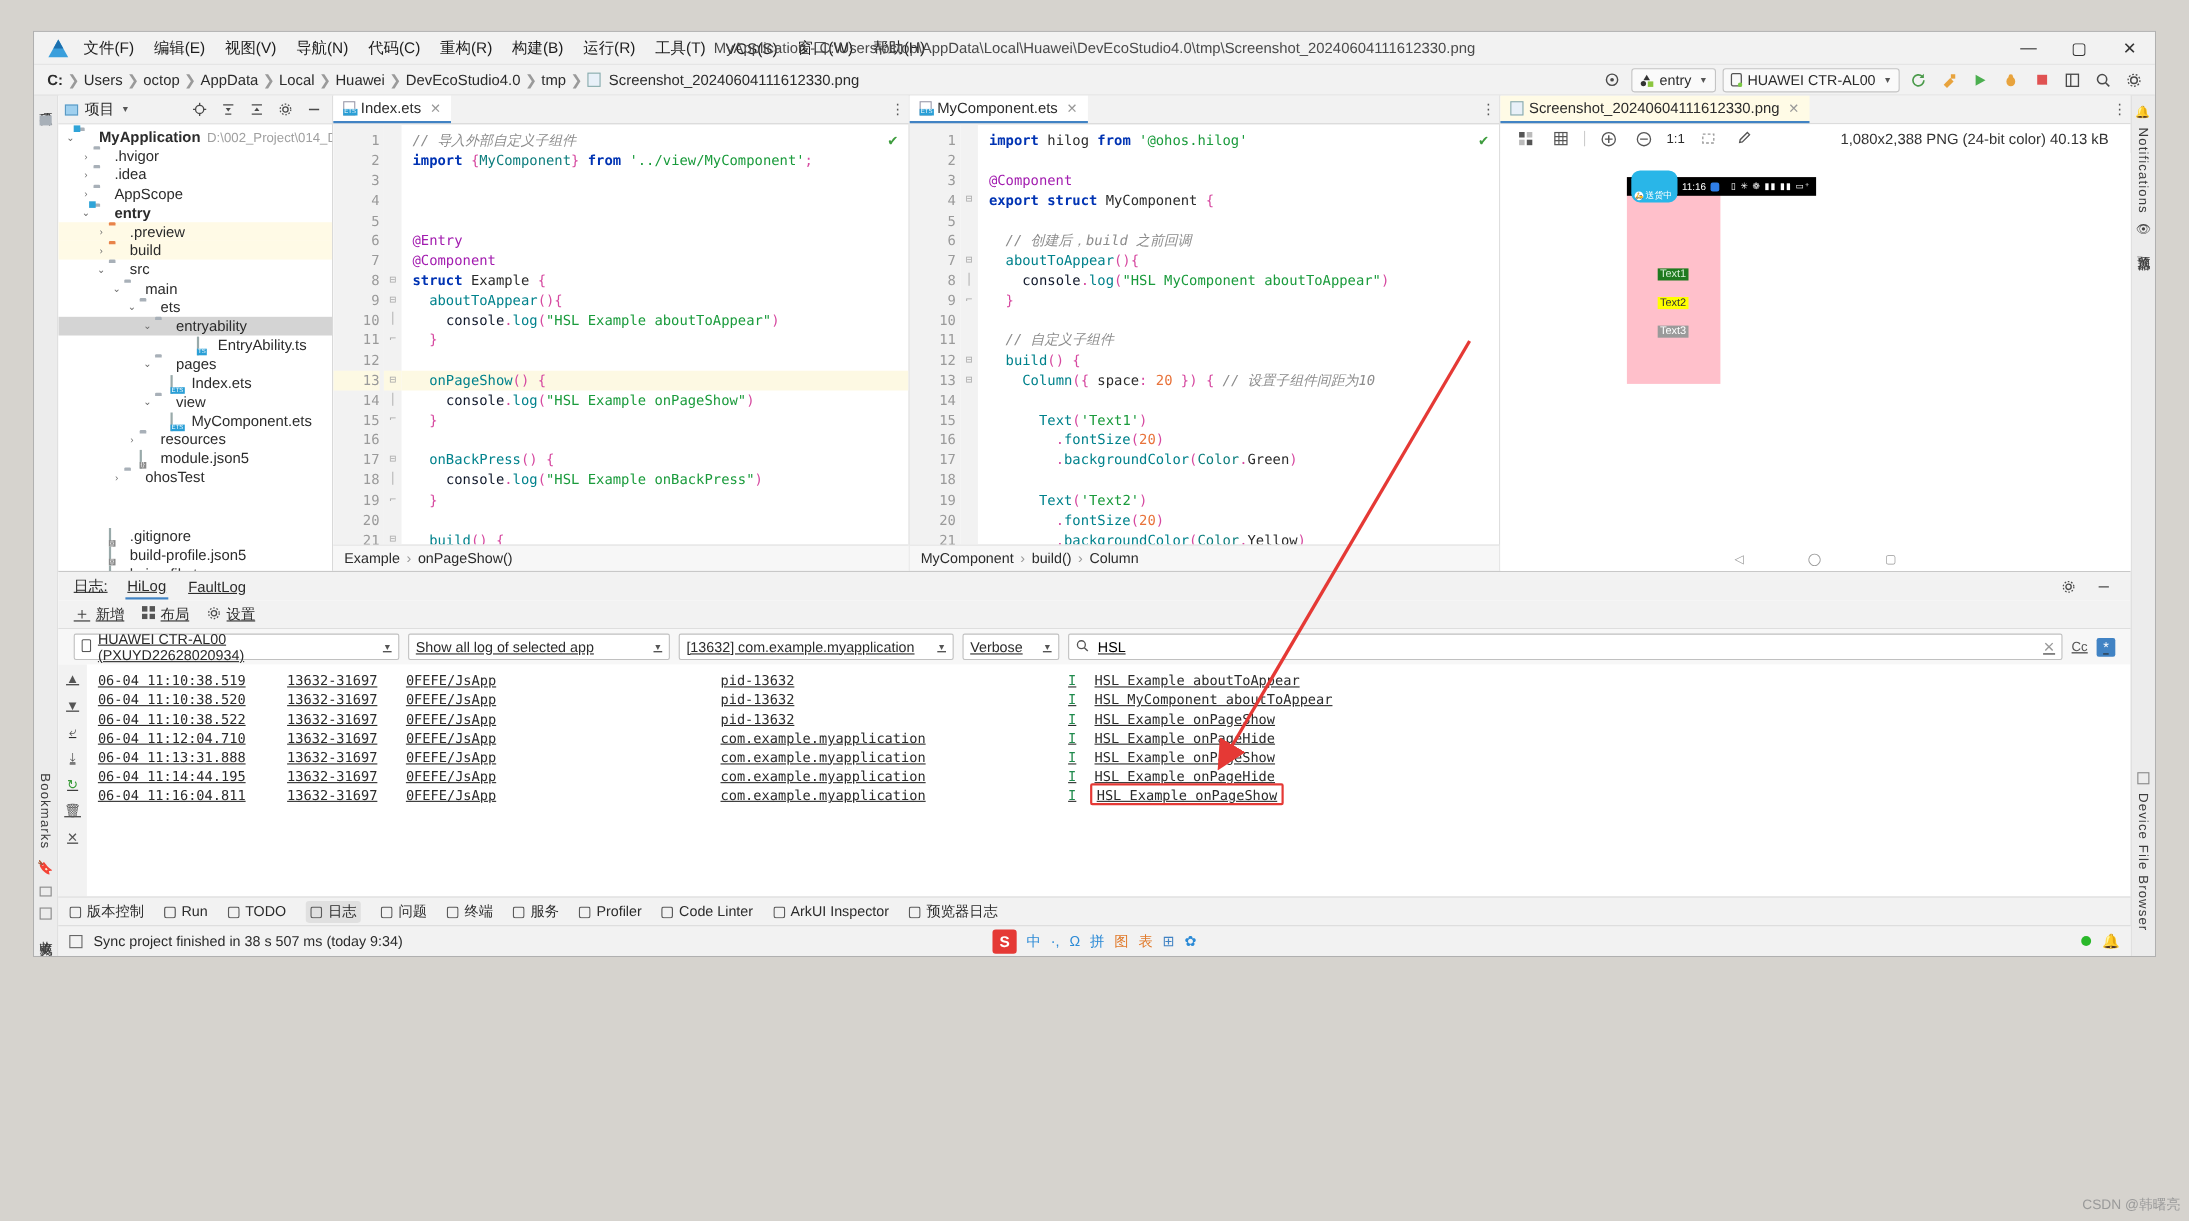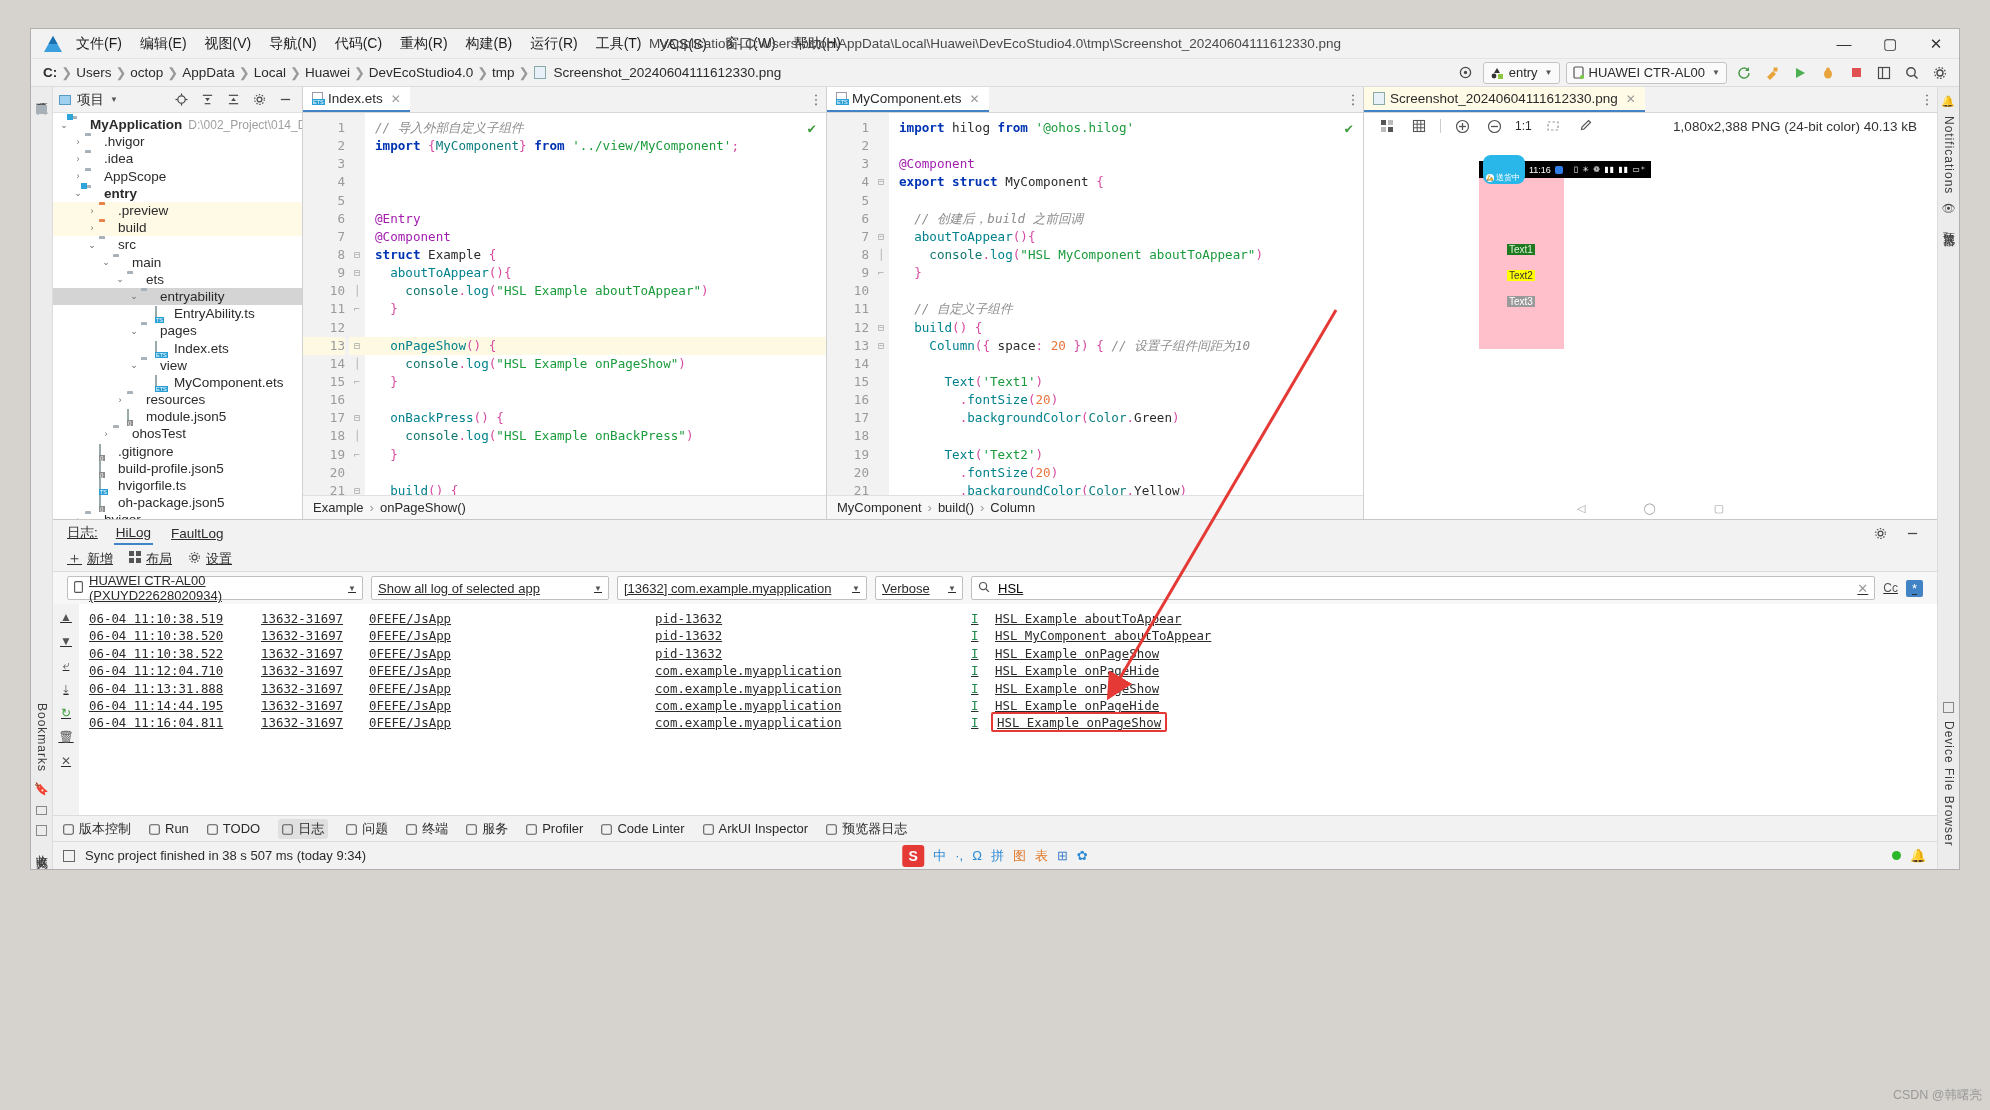--- a/index.html
+++ b/index.html
@@ -137,21 +137,21 @@
   .gl { height:18.15px; }
   .gl.hl { background:#fdf9e3; }
   .k{color:#0033b3;font-weight:bold}
   .cm{color:#8c8c8c;font-style:italic}
   .st{color:#1a9b3c}
   .fn{color:#00828c}
   .num{color:#e8733b}
   .pn{color:#d649a0}
   .dec{color:#a21caf}
   .id{color:#2b2b2b}
-  .prop{color:#0f766e}
+  .prop{color:#0f172a}
   .type{color:#0d7d7d}
   .scrollok { position:absolute; right:10px; top:6px; color:#3d9c3d; font-size:14px; }
   .ed-bottom {
     height:24px; background:#f7f7f7; border-top:1px solid #e0e0e0;
     display:flex; align-items:center; padding:0 10px; gap:6px; font-size:13px; color:#2b2b2b;
   }
   
   .imgtoolbar { height:26px; display:flex; align-items:center; gap:10px; padding:0 12px;
                 background:#fff; font-size:13px; }
   .imginfo { margin-left:auto; font-size:13.5px; color:#333; margin-right:8px;}
@@ -454,21 +454,21 @@
               <div class="row" style="padding-left: 60px;">
                 <span class="arrow">⌄</span>
                 <span class="ico"><span class="folder" style="margin-top: 1px;"></span></span>
                 <span class="lbl">ets</span>
               </div>
               <div class="row sel" style="padding-left: 74px;">
                 <span class="arrow">⌄</span>
                 <span class="ico"><span class="folder" style="margin-top: 1px;"></span></span>
                 <span class="lbl">entryability</span>
               </div>
-              <div class="row" style="padding-left: 88px;">
+              <div class="row" style="padding-left: 112px;">
                 <span class="arrow"></span>
                 <span class="ico"><span class="fileico"><span class="badge">TS</span></span></span>
                 <span class="lbl">EntryAbility.ts</span>
               </div>
               <div class="row" style="padding-left: 74px;">
                 <span class="arrow">⌄</span>
                 <span class="ico"><span class="folder" style="margin-top: 1px;"></span></span>
                 <span class="lbl">pages</span>
               </div>
               <div class="row" style="padding-left: 88px;">
@@ -494,21 +494,21 @@
               <div class="row" style="padding-left: 60px;">
                 <span class="arrow"></span>
                 <span class="ico"><span class="fileico"><span class="badge json">{}</span></span></span>
                 <span class="lbl">module.json5</span>
               </div>
               <div class="row" style="padding-left: 46px;">
                 <span class="arrow">›</span>
                 <span class="ico"><span class="folder" style="margin-top: 1px;"></span></span>
                 <span class="lbl">ohosTest</span>
               </div>
-              <div class="row" style="padding-left: 32px;">
+              <div class="row" style="padding-left: 32px; margin-top: 36px;">
                 <span class="arrow"></span>
                 <span class="ico"><span class="fileico"><span class="badge json">{}</span></span></span>
                 <span class="lbl">.gitignore</span>
               </div>
               <div class="row" style="padding-left: 32px;">
                 <span class="arrow"></span>
                 <span class="ico"><span class="fileico"><span class="badge json">{}</span></span></span>
                 <span class="lbl">build-profile.json5</span>
               </div>
               <div class="row" style="padding-left: 32px;">

